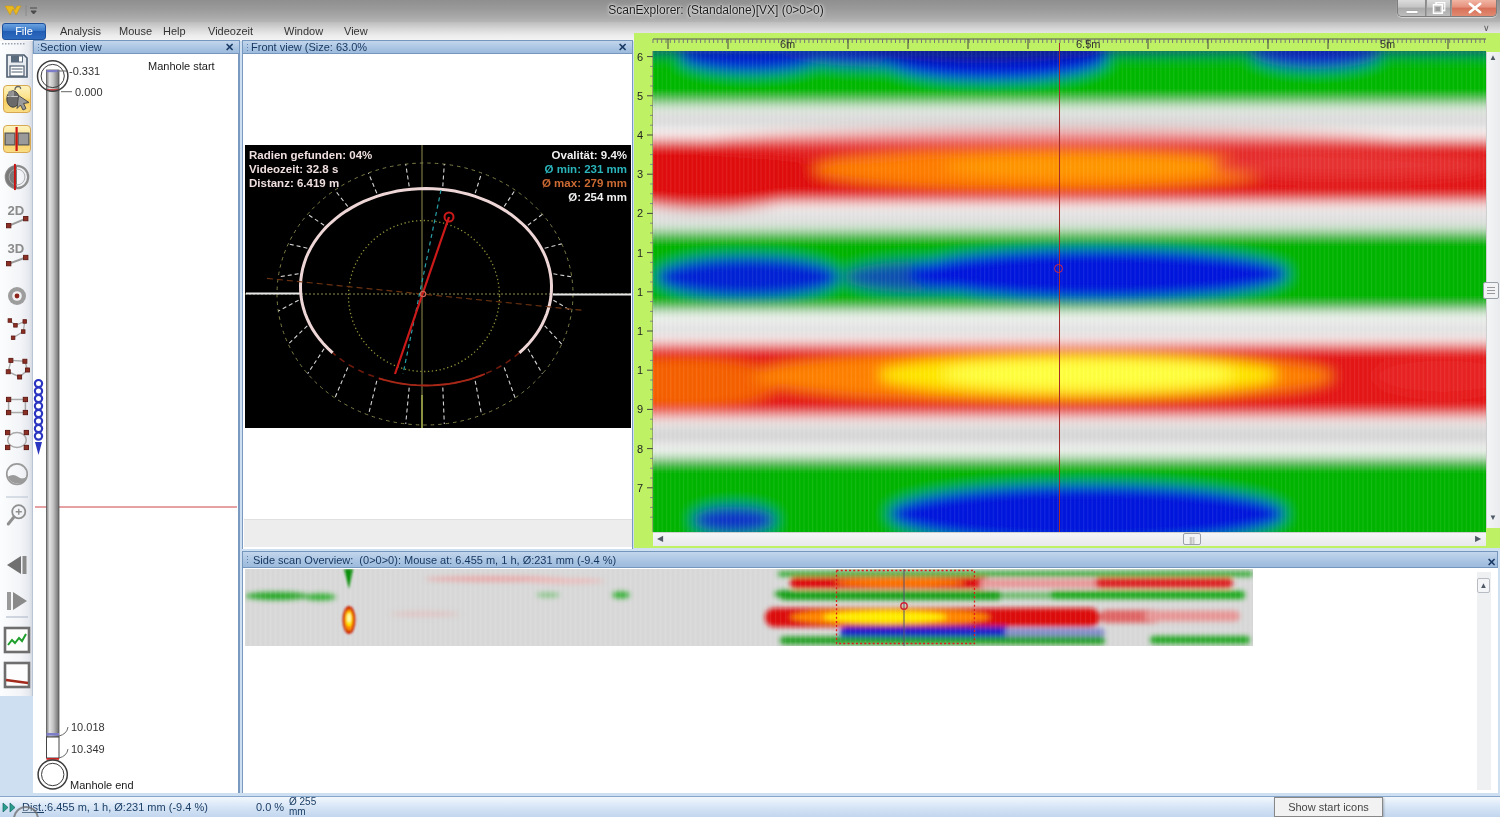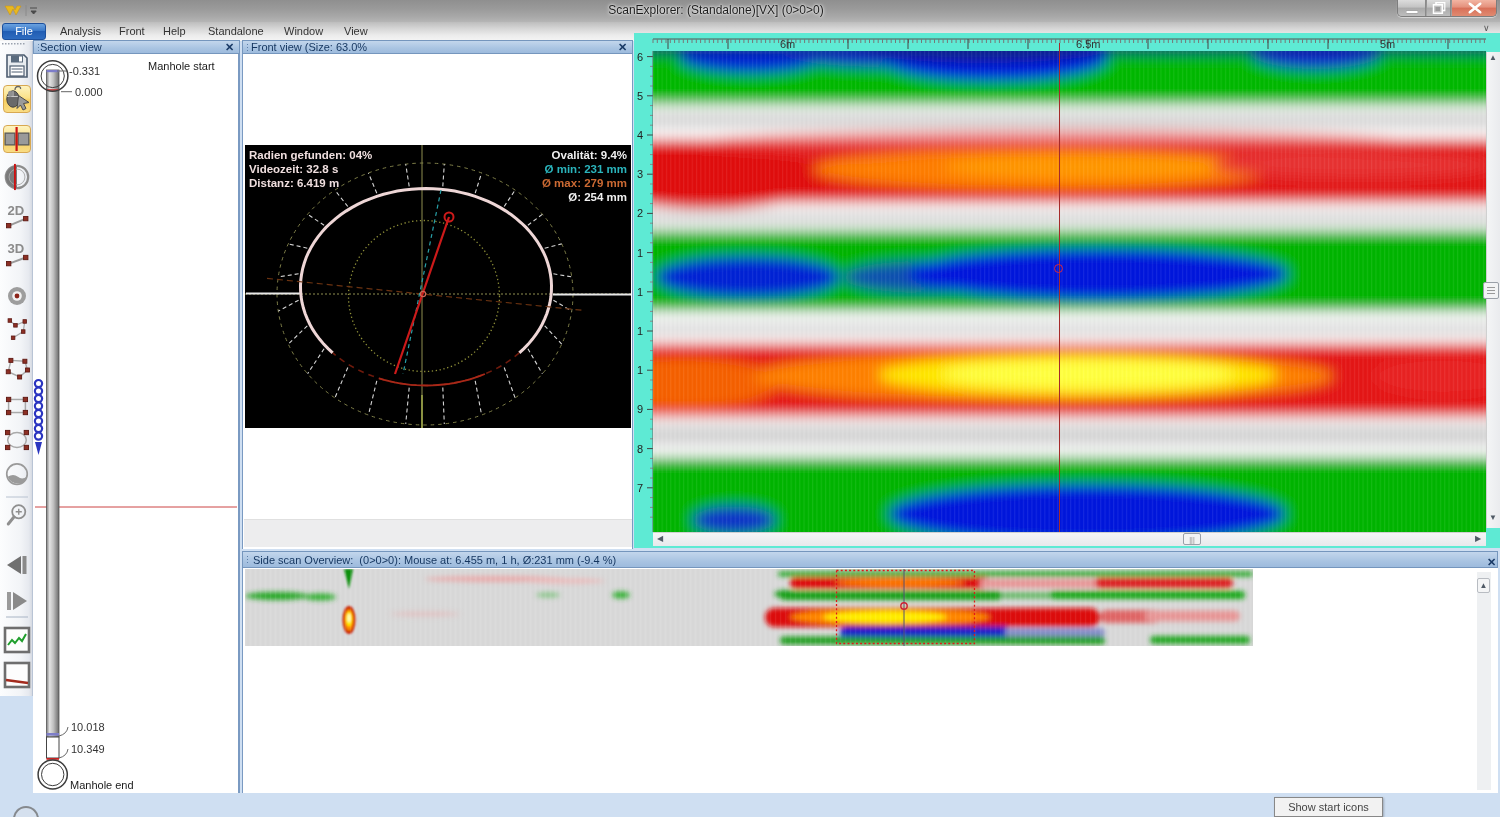--- a/index.html
+++ b/index.html
@@ -43,21 +43,21 @@
   border:1px solid #7596bd; font-size:11px; color:#14355f; line-height:13px; }
 .pgrip { position:absolute; left:3px; top:2px; width:3px; height:9px;
   background-image:radial-gradient(circle,#5d7fa8 35%, transparent 40%); background-size:3px 3px; }
 .px { position:absolute; top:0px; font-size:11px; font-weight:bold; color:#1a3a66; }
 
 #secpanel { left:33px; top:40px; width:207px; height:753px; background:#fff; border-right:2px solid #7a9ac2; }
 #frontpanel { left:242px; top:40px; width:391px; height:509px; background:#fff; border-left:1px solid #7a9ac2; border-right:1px solid #7a9ac2; }
 #frontgrey { position:absolute; left:1px; top:479px; width:388px; height:28px; background:#ededee; border-top:1px solid #e0e0e0; }
 
 
-#rightarea { left:634px; top:33px; width:866px; height:515px; background:#5eead4; }
+#rightarea { left:634px; top:33px; width:866px; height:515px; background:#bef264; }
 #hmap { position:absolute; left:19px; top:18px; }
 .axnum { position:absolute; left:3px; width:14px; font-size:11px; color:#222; }
 .rlab { position:absolute; top:5px; font-size:11px; color:#333; }
 
 
 .sbtrack { position:absolute; background:linear-gradient(90deg,#f4f5f6,#eaebee); }
 .sbtrackh { position:absolute; background:linear-gradient(#f4f5f6,#e8e9ec); }
 .arr { position:absolute; color:#505a66; }
 
 
@@ -98,23 +98,23 @@
         <svg width="13" height="11">
           <path d="M1 1 L12 10 M12 1 L1 10" stroke="#fff" stroke-width="2.6" stroke-linecap="round"></path>
           <path d="M1 1 L12 10 M12 1 L1 10" stroke="#fdfdfd" stroke-width="1.4" stroke-linecap="round"></path>
         </svg>
       </div>
 </div>
 <div class="abs" id="chev">∨</div>
 
 <div class="abs" id="filebtn">File</div>
 <div class="mi" style="left:60px">Analysis</div>
-<div class="mi" style="left:119px">Front</div>
+<div class="mi" style="left:119px">Mouse</div>
 <div class="mi" style="left:163px">Help</div>
-<div class="mi" style="left:208px">Standalone</div>
+<div class="mi" style="left:208px">Videozeit</div>
 <div class="mi" style="left:284px">Window</div>
 <div class="mi" style="left:344px">View</div>
 
 <div class="abs" id="toolbar"></div>
 <div class="abs" id="toolbar-below"></div>
 <svg class="abs" style="left:2px;top:42px" width="24" height="4">
       <g fill="#9aa2ae">
         <rect x="0" y="1" width="1.5" height="1.5"></rect>
         <rect x="3" y="1" width="1.5" height="1.5"></rect>
         <rect x="6" y="1" width="1.5" height="1.5"></rect>
@@ -783,16 +783,25 @@
   <ellipse cx="104" cy="49" rx="1.5" ry="4" fill="#ffffcc"></ellipse>
 </g>
 <rect width="1008" height="77" fill="url(#scols)"></rect>
 <rect x="591.5" y="1.5" width="138" height="73" fill="none" stroke="#e01818" stroke-width="1.3" stroke-dasharray="2 2.2"></rect>
 <line x1="659" y1="0" x2="659" y2="77" stroke="#555577" stroke-width="1"></line>
 <circle cx="659" cy="37" r="3.2" fill="none" stroke="#cc2233" stroke-width="1.4"></circle>
 </svg>
 <div class="abs" style="left:1477px;top:572px;width:14px;height:218px;background:#eef0f2"></div>
 <div class="abs" style="left:1477px;top:578px;width:13px;height:15px;background:#f4f5f6;border:1px solid #b8bcc2;border-radius:2px;color:#505a66;font-size:8px;text-align:center;line-height:14px">▲</div>
 
+<div class="abs" id="statusbar">
+  <svg class="abs" style="left:2px;top:4px" width="18" height="13">
+    <path d="M1 2 L6 6.5 L1 11 Z" fill="#2a9d8f" stroke="#11695e" stroke-width=".7"></path>
+    <path d="M8 2 L13 6.5 L8 11 Z" fill="#2a9d8f" stroke="#11695e" stroke-width=".7"></path>
+  </svg>
+  <span class="abs" style="left:22px;top:4px"><span style="text-decoration:underline">Dist.</span>:6.455 m,&nbsp;1 h,&nbsp;Ø:231 mm (-9.4 %)</span>
+  <span class="abs" style="left:256px;top:4px">0.0 %</span>
+  <span class="abs" style="left:289px;top:0px;font-size:10px;line-height:10px">Ø 255<br>mm</span>
+</div>
 <div class="abs" style="left:13px;top:806px;width:26px;height:26px;border:2px solid rgba(90,90,90,.65);border-radius:50%;background:rgba(230,230,230,.3)"></div>
 <div class="abs" id="tooltip">Show start icons</div>
 
 </div>
 
 </body></html>

